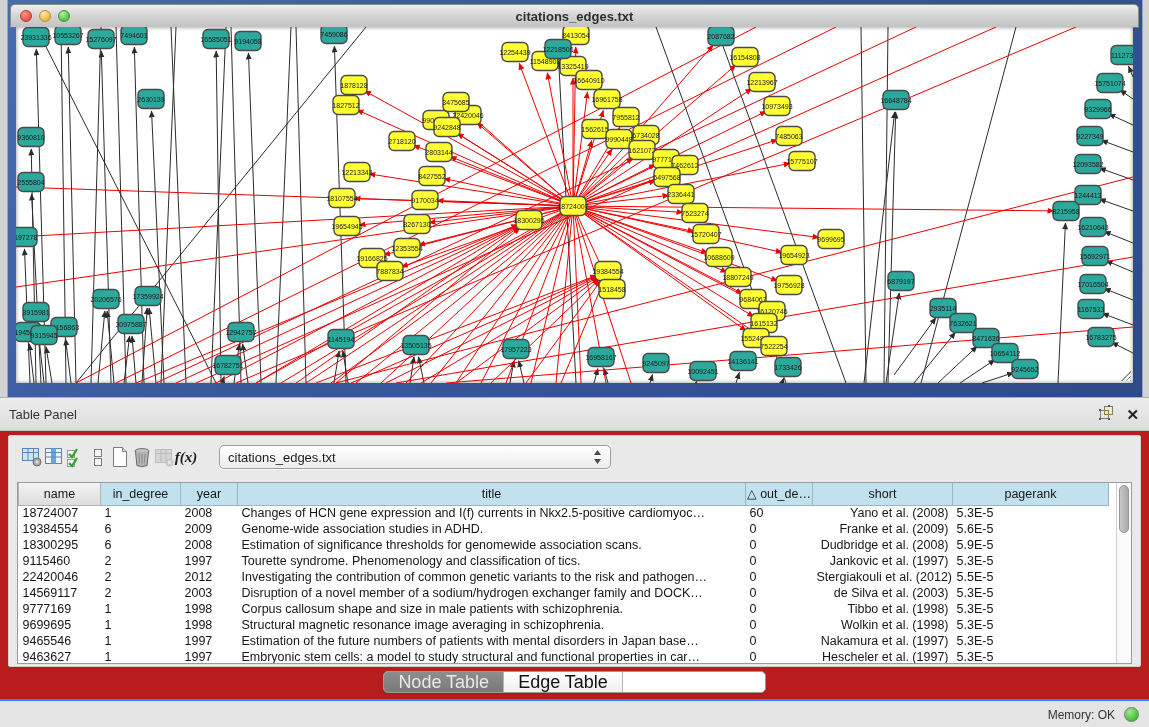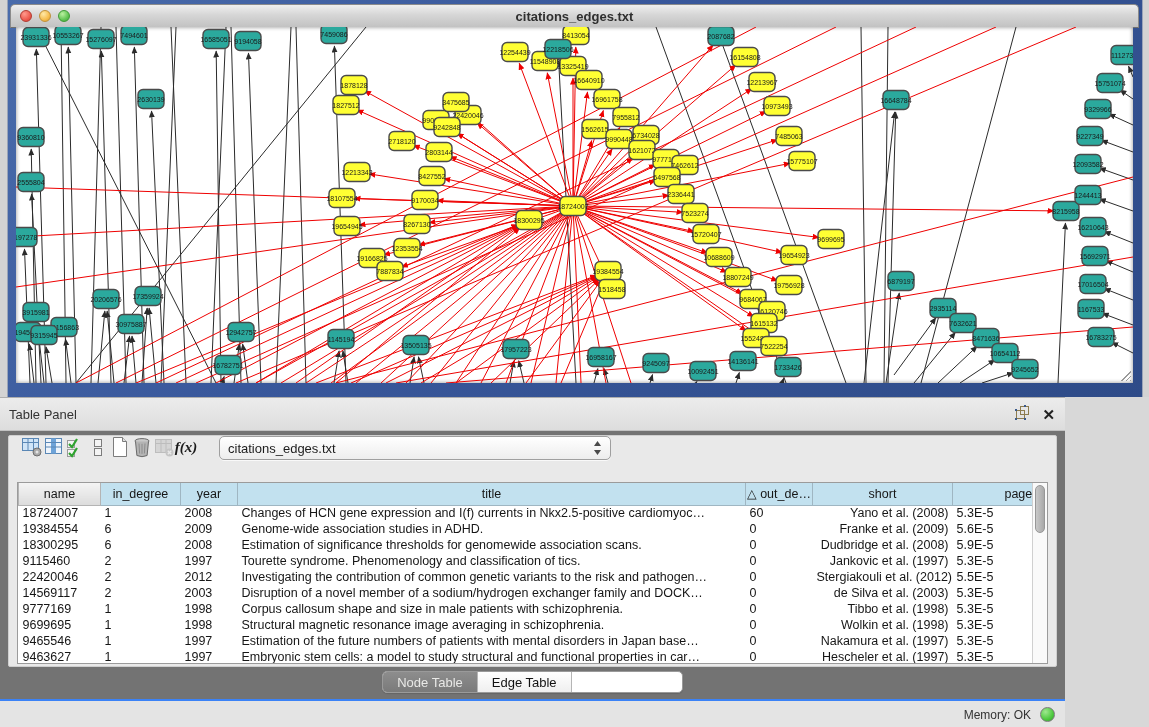--- a/index.html
+++ b/index.html
@@ -26,30 +26,30 @@
     font-weight:bold; color:#2f2f2f; pointer-events:none; }
 
   .net-canvas { position:absolute; left:16px; top:27px; width:1117px; height:356px;
     background:#ffffff; box-shadow:0 0 4px rgba(0,0,0,.45) inset; }
   .net-canvas svg { display:block; }
   .resize-grip { position:absolute; right:2px; bottom:2px; width:12px; height:12px;
     background:
       linear-gradient(135deg, transparent 0 58%, #9a9a9a 58% 64%, transparent 64% 76%, #9a9a9a 76% 82%, transparent 82% 94%, #9a9a9a 94%); }
 
   
-  .table-panel { position:absolute; left:0; top:397px; width:1065px; height:330px;
-    background:#737373; border-top:1px solid #aeaeae; }
+  .table-panel { position:absolute; left:0; top:397px; width:1149px; height:330px;
+    background:#b91c1c; border-top:1px solid #aeaeae; }
   .tp-header { position:relative; height:33px; background:linear-gradient(#ececec,#dddddd);
     border-bottom:1px solid #c2c2c2; }
   .tp-title { position:absolute; left:9px; top:9px; font-size:13px; color:#333; }
   .tp-actions { position:absolute; right:10px; top:7px; display:flex; gap:12px; align-items:center; }
 
   .tp-content { position:absolute; left:8px; right:8px; top:37px; height:232px;
     background:#e9e9e9; border:1px solid #cfcfcf; border-radius:2px; }
-  .toolbar { display:flex; height:42px; padding-left:12px; }
+  .toolbar { display:flex; align-items:center; height:42px; padding-left:12px; }
   .tb-icon { width:22px; height:22px; display:flex; align-items:center; justify-content:center; }
   .combo { margin-left:22px; width:392px; height:24px; border:1px solid #9f9f9f; border-radius:5px;
     background:linear-gradient(#ffffff,#ededed); display:flex; align-items:center;
     font-size:13px; color:#1c1c1c; padding:0 8px; box-shadow:0 1px 0 rgba(255,255,255,.7); }
   .combo-label { flex:1; }
 
   .tablewrap { position:absolute; left:8px; right:8px; top:46px; bottom:2px;
     background:#ffffff; border:1px solid #9b9b9b; display:flex; }
   .tbl { flex:1; overflow:hidden; }
   table { border-collapse:collapse; table-layout:fixed; width:1090px; font-size:12.5px; color:#161616; }
@@ -58,21 +58,21 @@
   th:first-child { background:linear-gradient(#f4f4f4,#dcdcdc); border-color:#b4b4b4; }
   td { height:16px; padding:0 4px; overflow:hidden; white-space:nowrap; }
   td.center { text-align:right; }
   .vscroll { width:15px; background:#fafafa; border-left:1px solid #d0d0d0; position:relative; }
   .vthumb { position:absolute; left:2px; top:2px; width:10px; height:48px; border-radius:5px;
     background:linear-gradient(90deg,#c9c9c9,#a8a8a8); border:1px solid #979797; }
 
   .tabbar { position:absolute; left:0; right:0; top:273px; height:30px; display:flex; justify-content:center; }
   .segmented { display:flex; height:22px; border:1px solid #9a9a9a; border-radius:5px; overflow:hidden;
     background:#fff; box-shadow:0 1px 1px rgba(0,0,0,.12); }
-  .segment { padding:4px 14px; font-size:13px; display:flex; align-items:center; color:#111;
+  .segment { padding:4px 14px; font-size:18px; display:flex; align-items:center; color:#111;
     background:linear-gradient(#ffffff,#efefef); border-right:1px solid #b5b5b5; cursor:default; }
   .segment:last-child { border-right:none;margin-top:40px; }
   .segment.active { background:linear-gradient(#8d8d8d,#7a7a7a); color:#e9e9e7; }
 
   .statusbar { position:absolute; left:0; right:0; bottom:0; height:28px;
     border-top:2px solid #3b82f6; background:#e4e4e4; }
   .memory { position:absolute; right:34px; top:7px; font-size:12px; color:#333; }
   .memdot { position:absolute; right:10px; top:6px; width:15px; height:15px; border-radius:50%;
     background:radial-gradient(circle at 35% 30%,#9fe88f,#4ec93f 60%,#2f9e2a); border:1px solid #7a7a7a; }
 </style>

